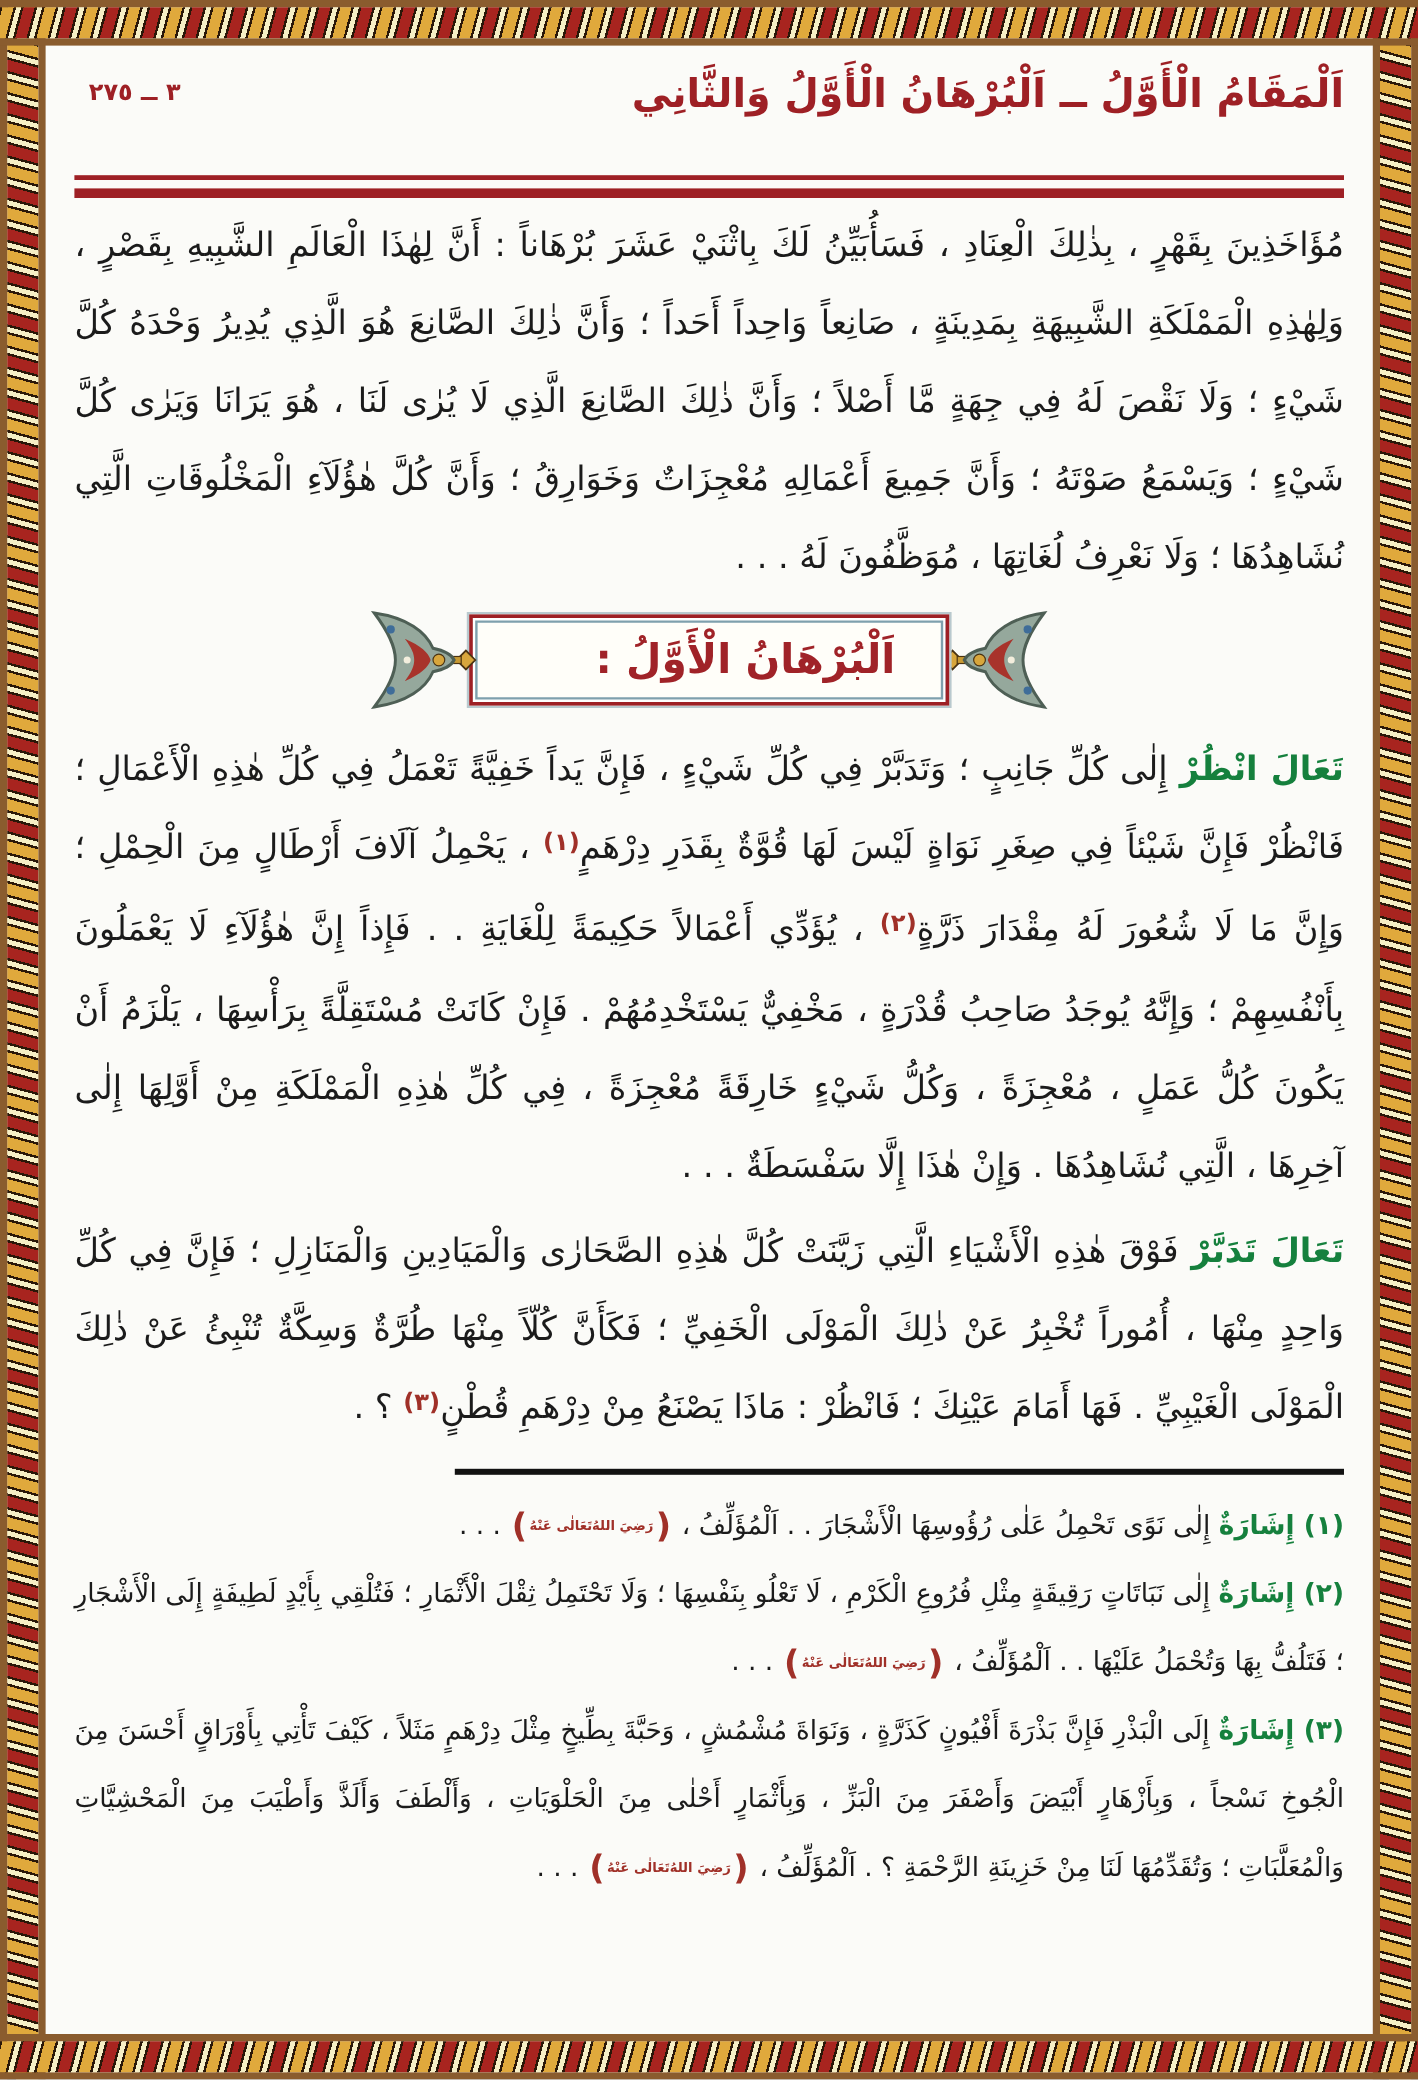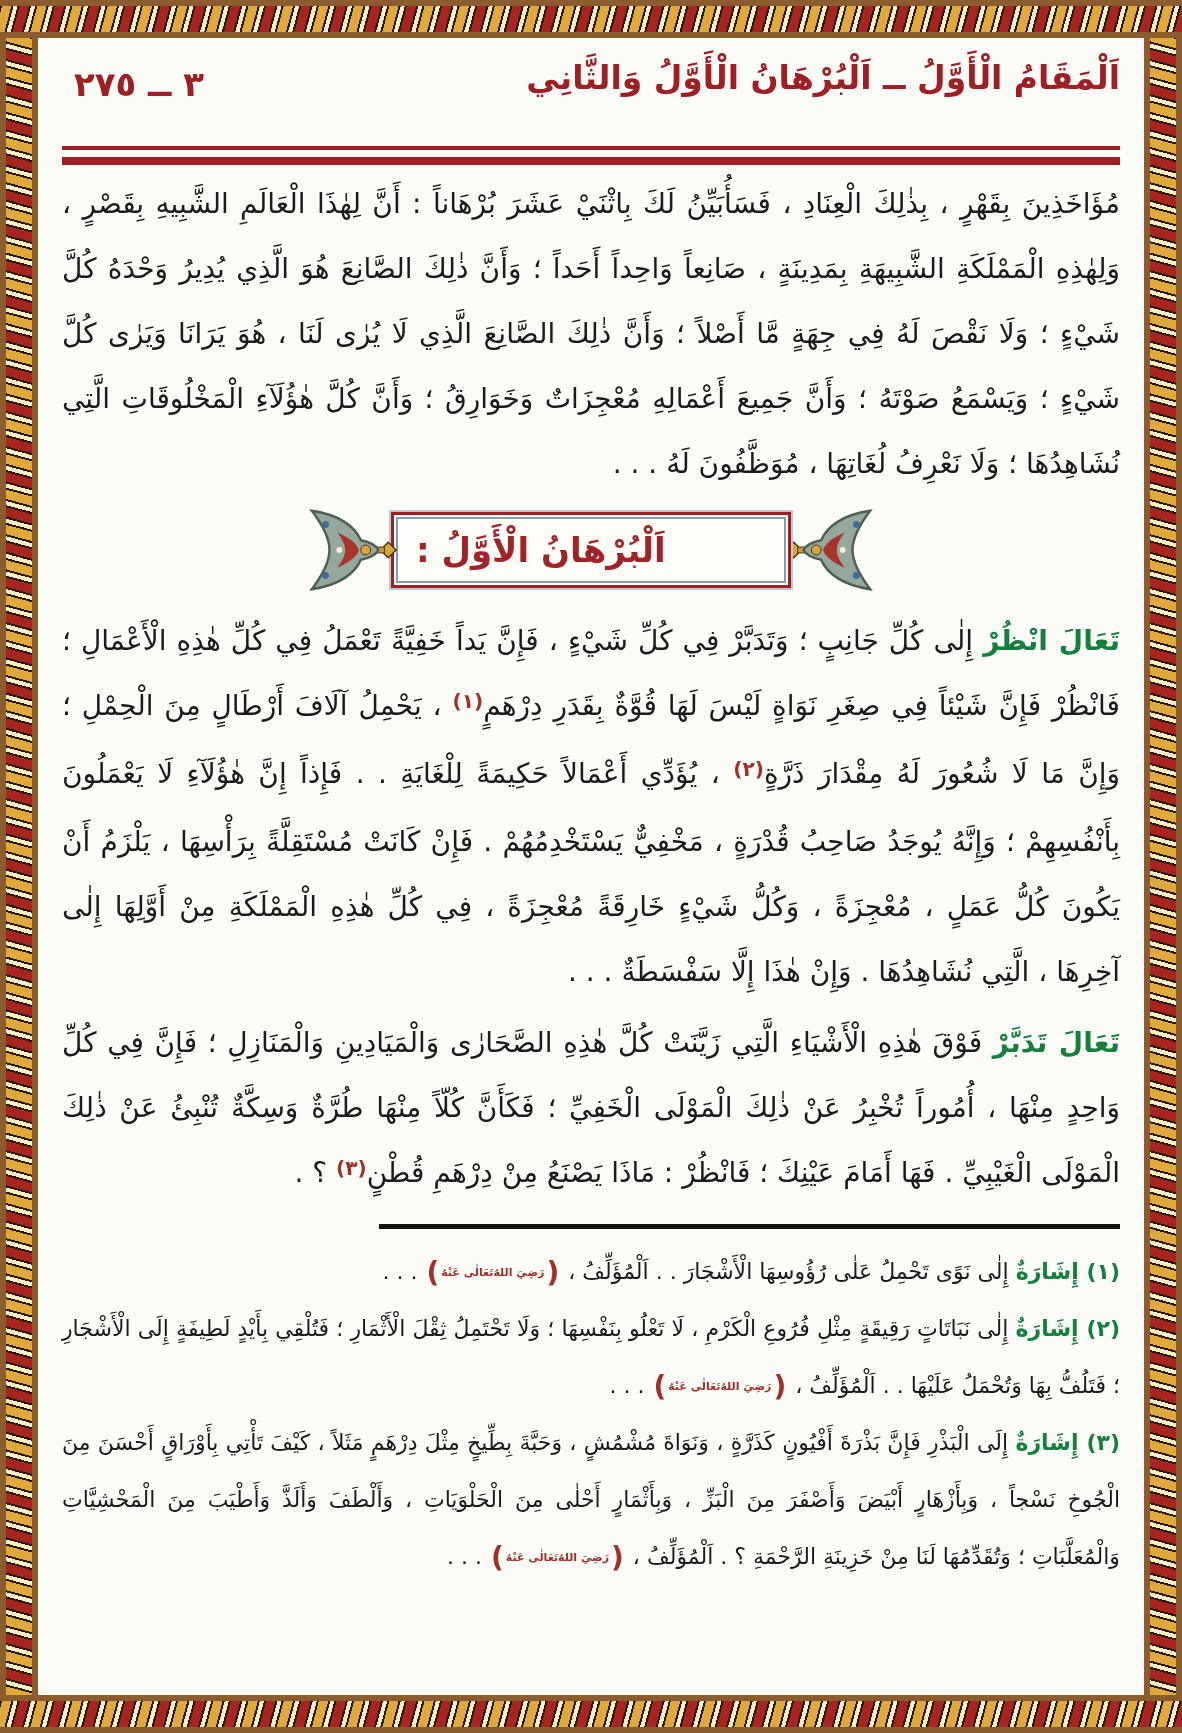--- a/index.html
+++ b/index.html
@@ -37,39 +37,39 @@
     position:absolute;top:38px;left:38px;right:38px;bottom:38px;
     padding:0 24px;direction:rtl;background:#fbfbf8;
   }
   .header{position:relative;height:56px;margin-top:20px;}
   .title{
     text-align:right;font-size:33px;font-weight:700;color:#9e2025;
     letter-spacing:0.5px;white-space:nowrap;
   }
   .page-number{
     position:absolute;left:12px;top:6px;
-    font-size:34px;font-weight:700;color:#9e2025;direction:rtl;
+    font-size:20px;font-weight:700;color:#9e2025;direction:rtl;
   }
   .rules{margin-top:32px;height:7px;border-top:4px solid #9e2025;border-bottom:8px solid #9e2025;}
 
   .body-p{
     margin:6px 0 0;font-size:28px;line-height:65px;
     text-align:justify;color:#1b1b1b;
   }
   .red{color:#15803d;font-weight:700;}
   .fnref{color:#a03028;font-weight:700;font-size:0.72em;position:relative;top:-0.35em;}
 
   
   .cartouche-row{display:flex;align-items:center;justify-content:center;height:104px;margin-top:2px;}
   .cartouche-row.second{height:96px;}
   .cartouche{
     min-width:400px;height:76px;background:#fffef9;
     border:3px solid #9e2025;
     box-shadow:0 0 0 2px #b9c9ce, inset 0 0 0 2px #ffffff, inset 0 0 0 4px #7fa0ad;
-    display:flex;align-items:center;justify-content:flex-end;padding:0 22px;box-sizing:border-box;
+    display:flex;align-items:center;justify-content:flex-start;padding:0 42px;box-sizing:border-box;
   }
   .heading{font-size:34px;font-weight:700;color:#a02328;white-space:nowrap;}
   .orn{margin:0 -8px;flex:0 0 auto;}
   .orn-right{transform:scaleX(-1);}
 
   
   .fn-sep{width:70%;height:5px;background:#121212;margin:16px 0 0 auto;}
   .footnotes{margin-top:14px;}
   .fn{margin:0;font-size:22px;line-height:57px;text-align:justify;color:#1b1b1b;}
 

